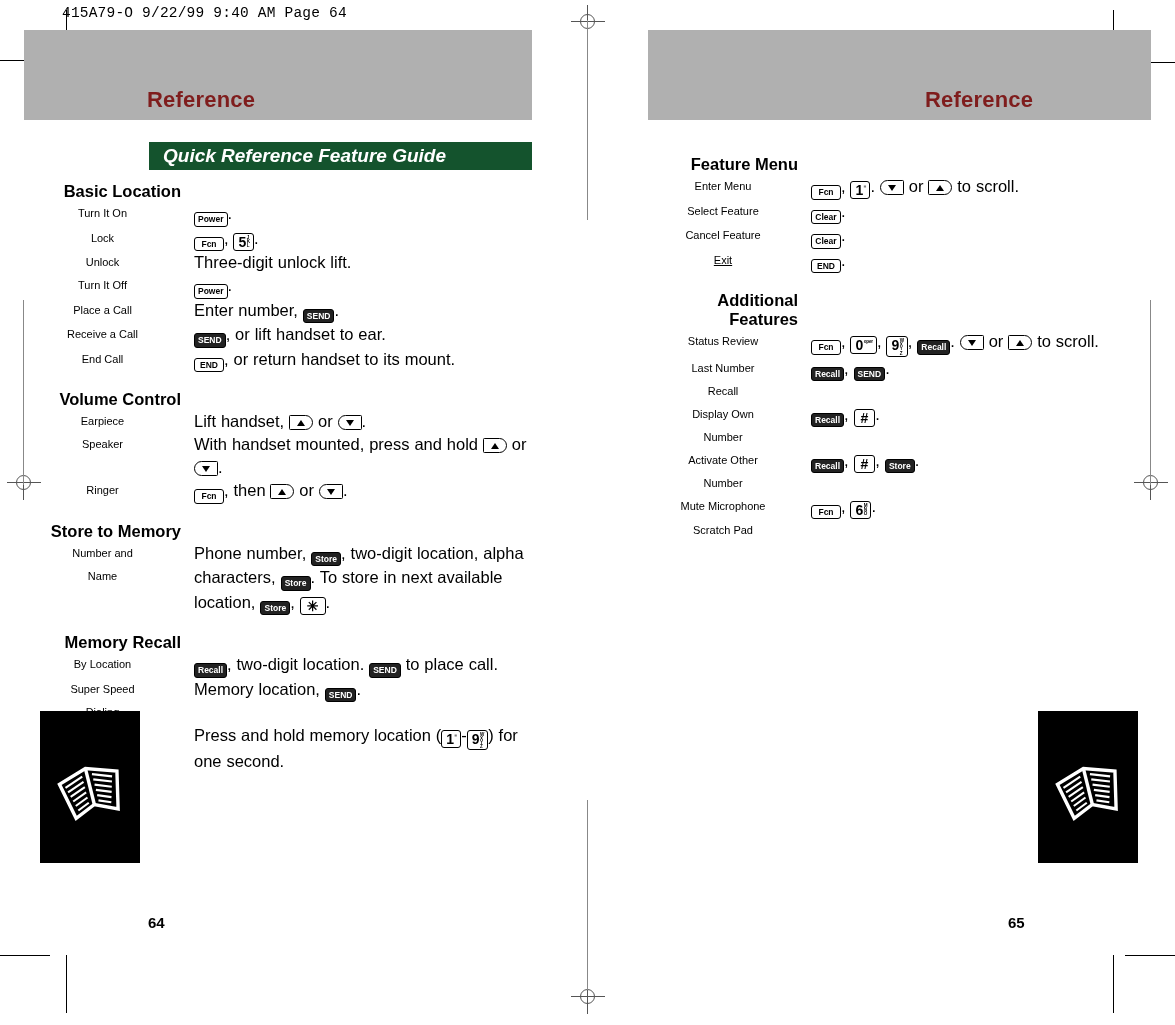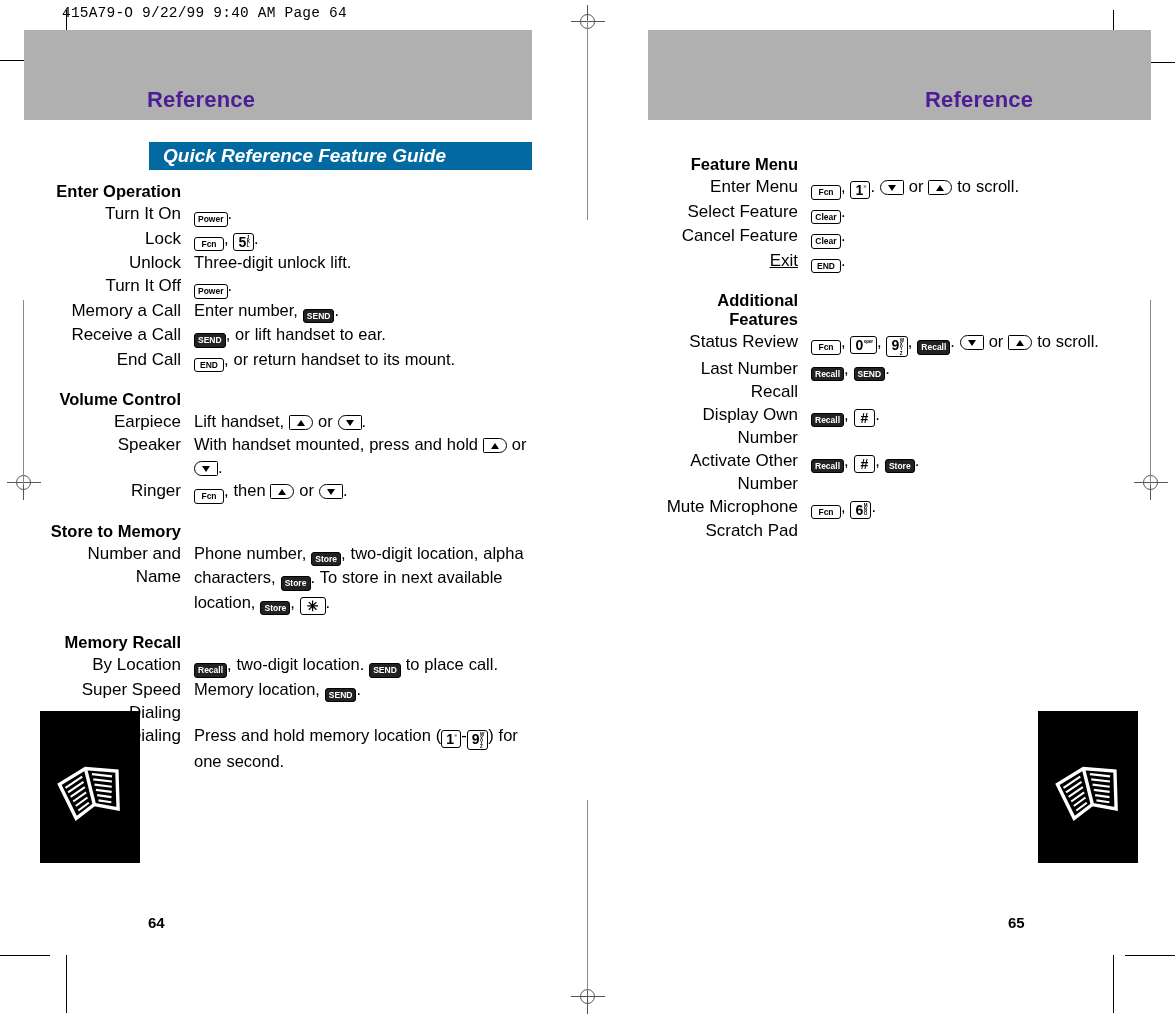--- a/index.html
+++ b/index.html
@@ -23,43 +23,43 @@
   .tick.h{height:1px;}
 
   
   .page{position:absolute;top:0;height:1025px;}
   .page-left{left:24px;width:508px;}
   .page-right{left:648px;width:503px;}
 
   .hdrbar{position:absolute;left:0;height:90px;background:#b0b0b0;}
   .hdrbar .hdrtitle{
     position:absolute;bottom:7px;
-    font-size:22px;font-weight:bold;color:#4c1d95;
+    font-size:22px;font-weight:bold;color:#7f1d1d;
     letter-spacing:0.2px;
   }
 
   
   .sectionbar{
-    position:absolute;background:#0369a1;color:#fff;
+    position:absolute;background:#14532d;color:#fff;
     font-style:italic;font-weight:bold;font-size:19px;
     display:flex;align-items:center;
     padding-left:14px;box-sizing:border-box;
   }
 
   
   .guide{position:absolute;}
   .grp-head{
     font-weight:bold;font-size:16.5px;
     text-align:right;
     margin-bottom:1px;
     line-height:19px;
   }
   .row{display:flex;align-items:flex-start;margin-bottom:0px;}
   .lbl{
-    text-align:right;font-size:17px;line-height:23px;
+    text-align:center;font-size:11px;line-height:23px;
     padding-right:13px;flex:0 0 auto;
     white-space:pre-line;
   }
   .val{
     font-size:16.5px;line-height:23px;flex:1 1 auto;
     word-spacing:0.3px;
   }
   .spacer{height:18px;}
 
   
@@ -172,41 +172,41 @@
 <div class="page page-left">
   <div class="hdrbar" style="top:30px;width:508px;">
     <div class="hdrtitle" style="left:123px;">Reference</div>
   </div>
 
   <div class="sectionbar" style="left:125px;top:142px;width:383px;height:28px;">
     <span>Quick Reference Feature Guide</span>
   </div>
 
   <div class="guide" id="left-col" style="left:0px;top:182px;width:508px;">
-      <div class="grp-head" style="width: 157px; white-space: pre-line;">Enter Operation</div>
+      <div class="grp-head" style="width: 157px; white-space: pre-line;">Basic Location</div>
       <div class="row">
         <div class="lbl" style="width: 157px;">Turn It On</div>
         <div class="val"><span class="key wide">Power</span>.</div>
       </div>
       <div class="row">
         <div class="lbl" style="width: 157px;">Lock</div>
         <div class="val"><span class="key wide">Fcn</span>, <span class="key num"><span>5</span><span class="sub stack">J
 K
 L</span></span>.</div>
       </div>
       <div class="row">
         <div class="lbl" style="width: 157px;">Unlock</div>
         <div class="val">Three-digit unlock lift.</div>
       </div>
       <div class="row">
         <div class="lbl" style="width: 157px;">Turn It Off</div>
         <div class="val"><span class="key wide">Power</span>.</div>
       </div>
       <div class="row">
-        <div class="lbl" style="width: 157px;">Memory a Call</div>
+        <div class="lbl" style="width: 157px;">Place a Call</div>
         <div class="val">Enter number, <span class="key wide dark">SEND</span>.</div>
       </div>
       <div class="row">
         <div class="lbl" style="width: 157px;">Receive a Call</div>
         <div class="val"><span class="key wide dark">SEND</span>, or lift handset to ear.</div>
       </div>
       <div class="row">
         <div class="lbl" style="width: 157px;">End Call</div>
         <div class="val"><span class="key wide">END</span>, or return handset to its mount.</div>
       </div>

